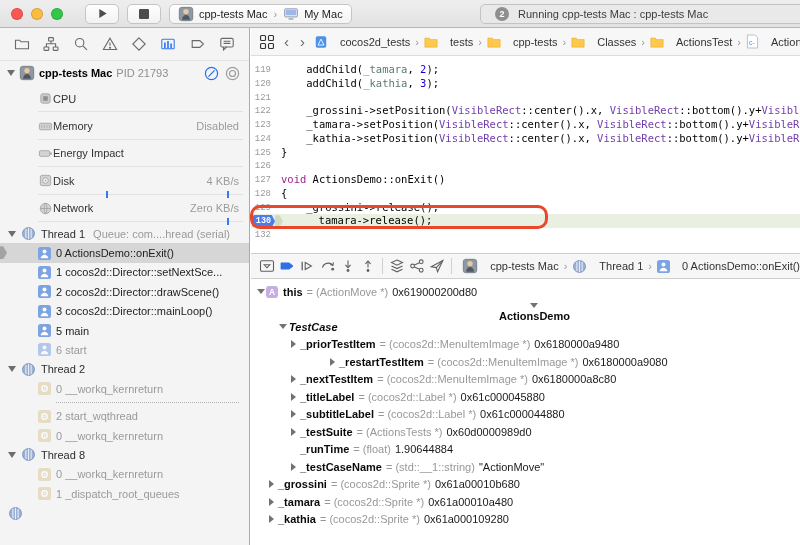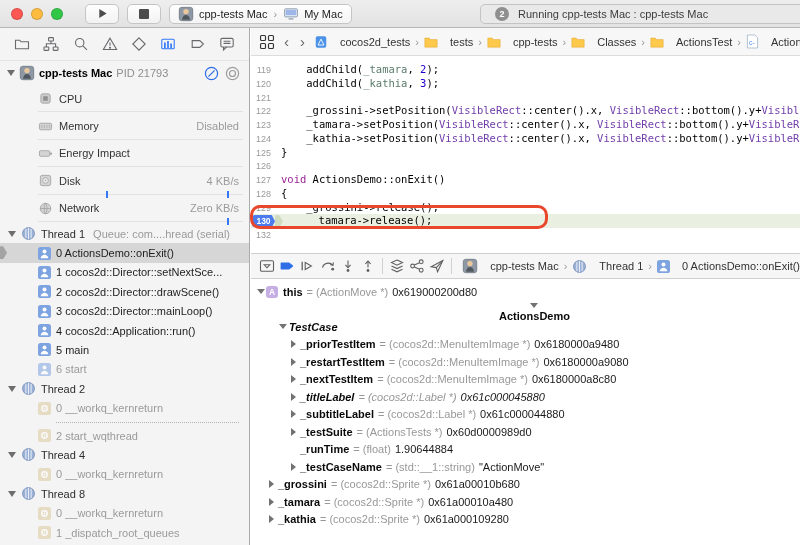--- a/index.html
+++ b/index.html
@@ -24,21 +24,21 @@
   #nav-icons{height:33px;display:flex;align-items:center;justify-content:space-between;padding:0 12px;border-bottom:1px solid #e3e3e3}
   .nav-btn{color:#69696c;display:flex;align-items:center;justify-content:center;width:20px;height:20px}
   .nav-btn.sel{color:var(--accent)}
   #process-row{height:24px;display:flex;align-items:center;padding-left:7px;gap:4px}
   .disc{width:0;height:0;border-left:4.5px solid transparent;border-right:4.5px solid transparent;border-top:6px solid #6d6d6d;flex:0 0 auto}
   #process-name{font-weight:bold;color:#000}
   #process-pid{color:#8e8e8e}
   #process-btns{margin-left:auto;margin-right:9px;display:flex;gap:6px}
   .g-row{height:27.4px;display:flex;align-items:center;padding-left:38px;position:relative}
   .g-row .sep{position:absolute;left:38px;right:6px;bottom:0;border-bottom:1px solid #e1e1e1}
-  .g-label{margin-left:6px;color:#333}
+  .g-label{margin-left:0;color:#333}
   .g-value{margin-left:auto;padding-right:10px;color:#9b9b9b}
   .g-tick{position:absolute;bottom:-3px;width:2px;height:7px;background:var(--accent)}
   #threads{margin-top:2px}
   .t-row{height:19.4px;display:flex;align-items:center;position:relative;white-space:nowrap;overflow:hidden}
   .t-head{padding-left:8px;gap:5px}
   .t-head .t-label{color:#2d2d2d}
   .t-head .t-detail{color:#9a9a9a;overflow:hidden;text-overflow:ellipsis}
   .f-row{padding-left:38px;gap:5px;color:#1d1d1d}
   .f-row.dim{color:#9a9a9a}
   .f-row.dim .icon{opacity:.55}
@@ -48,21 +48,21 @@
   .t-sep::after{content:"";position:absolute;left:56px;right:10px;top:4px;border-top:1px dotted #b3b3b3}
 
   
   #editor{position:absolute;left:251px;top:28px;right:0;bottom:0;background:#fff}
   #jumpbar{height:28px;background:#f7f7f7;border-bottom:1px solid #dcdcdc;display:flex;align-items:center;padding-left:8px;gap:7px;white-space:nowrap;overflow:hidden;color:#333}
   .chev{font-size:15px;color:#666;line-height:1;padding:0 2px}
   #crumbs{display:flex;align-items:center;gap:4px}
   .crumb{display:flex;align-items:center;gap:12px}
   #code{position:absolute;top:28px;left:0;right:0;height:197px;overflow:hidden;padding-top:7px}
   .code-row{display:flex;height:13.75px;line-height:13.75px;font-family:"DejaVu Sans Mono",monospace;font-size:10.5px;white-space:pre}
-  .ln{flex:0 0 auto;width:26px;text-align:right;padding-right:6px;color:#9a9a9a;font-size:9px;font-family:Liberation Sans, sans-serif;line-height:14px}
+  .ln{flex:0 0 auto;width:26px;text-align:right;padding-right:6px;color:#9a9a9a;font-size:9px;font-family:Liberation Mono, monospace;line-height:14px}
   .src{flex:1;overflow:hidden;padding-left:4px}
   .code-row.cur{background:var(--exec-green)}
   .cur .ln{width:auto;padding:0;display:flex;align-items:center}
   .ln-badge{display:inline-block;width:23px;height:12.5px;line-height:12.5px;margin-left:1px;background:var(--badge);color:#fff;font-size:8.5px;font-weight:bold;text-align:center;border-radius:3px;clip-path:polygon(0 0,86% 0,100% 50%,86% 100%,0 100%)}
   .exec-ptr{display:inline-block;width:8px;height:12px;margin-left:0px;background:#cfdcc0;clip-path:polygon(0 0,55% 0,100% 50%,55% 100%,0 100%)}
   .tok-p{color:var(--c-plain)} .tok-k{color:var(--c-keyword)} .tok-n{color:var(--c-number)} .tok-t{color:var(--c-type)} .tok-v{color:var(--c-ivar)}
   #annotation{position:absolute;left:250px;top:205px;width:298px;height:24px;border:3px solid var(--annot);border-radius:10px;z-index:6;pointer-events:none}
 
   #debugbar{position:absolute;left:0;top:225px;right:0;height:26px;background:#f6f6f6;border-top:1px solid #cfcfcf;border-bottom:1px solid #cfcfcf;display:flex;align-items:center;padding-left:6px;white-space:nowrap;overflow:hidden}
   .db-btn{width:25px;height:20px;display:flex;align-items:center;justify-content:center;color:#606060}
@@ -338,40 +338,30 @@
         <span>3 cocos2d::Director::mainLoop()</span>
       </div>
       <div class="f-row t-row">
         <span class="icon">
           <svg width="13" height="13" viewBox="0 0 13 13">
             <rect width="13" height="13" rx="2.6" fill="#7DA3E0"></rect>
             <circle cx="6.5" cy="4.5" r="2" fill="#fff"></circle>
             <path d="M2.6 11.2c.4-2.3 2-3.5 3.9-3.5s3.5 1.2 3.9 3.5z" fill="#fff"></path>
           </svg>
         </span>
-        <span>4 cocos2d::Application::run()</span>
-      </div>
-      <div class="f-row t-row">
+        <span>5 main</span>
+      </div>
+      <div class="f-row t-row dim">
         <span class="icon">
           <svg width="13" height="13" viewBox="0 0 13 13">
             <rect width="13" height="13" rx="2.6" fill="#7DA3E0"></rect>
             <circle cx="6.5" cy="4.5" r="2" fill="#fff"></circle>
             <path d="M2.6 11.2c.4-2.3 2-3.5 3.9-3.5s3.5 1.2 3.9 3.5z" fill="#fff"></path>
           </svg>
         </span>
-        <span>5 main</span>
-      </div>
-      <div class="f-row t-row dim">
-        <span class="icon">
-          <svg width="13" height="13" viewBox="0 0 13 13">
-            <rect width="13" height="13" rx="2.6" fill="#7DA3E0"></rect>
-            <circle cx="6.5" cy="4.5" r="2" fill="#fff"></circle>
-            <path d="M2.6 11.2c.4-2.3 2-3.5 3.9-3.5s3.5 1.2 3.9 3.5z" fill="#fff"></path>
-          </svg>
-        </span>
         <span>6 start</span>
       </div>
       <div class="t-row t-head">
         <span class="disc"></span>
         <span class="icon">
           <svg width="15" height="15" viewBox="0 0 16 16">
             <circle cx="8" cy="8" r="6.4" fill="#9BB1D6" stroke="#6E87B5" stroke-width=".8"></circle>
             <path d="M5.2 2.9v10.2M8 1.8v12.4M10.8 2.9v10.2" stroke="#E8EDF6" stroke-width="1.1"></path>
           </svg>
         </span>
@@ -390,30 +380,20 @@
       <div class="t-sep"></div>
       <div class="f-row t-row dim">
         <span class="icon">
           <svg width="13" height="13" viewBox="0 0 13 13">
             <rect width="13" height="13" rx="2.6" fill="#DCC89C"></rect>
             <circle cx="6.5" cy="6.5" r="2.7" fill="none" stroke="#fff" stroke-width="1.5"></circle>
             <circle cx="6.5" cy="6.5" r=".9" fill="#fff"></circle>
           </svg>
         </span>
         <span>2 start_wqthread</span>
-      </div>
-      <div class="t-row t-head">
-        <span class="disc"></span>
-        <span class="icon">
-          <svg width="15" height="15" viewBox="0 0 16 16">
-            <circle cx="8" cy="8" r="6.4" fill="#9BB1D6" stroke="#6E87B5" stroke-width=".8"></circle>
-            <path d="M5.2 2.9v10.2M8 1.8v12.4M10.8 2.9v10.2" stroke="#E8EDF6" stroke-width="1.1"></path>
-          </svg>
-        </span>
-        <span class="t-label">Thread 4</span>
       </div>
       <div class="f-row t-row dim">
         <span class="icon">
           <svg width="13" height="13" viewBox="0 0 13 13">
             <rect width="13" height="13" rx="2.6" fill="#DCC89C"></rect>
             <circle cx="6.5" cy="6.5" r="2.7" fill="none" stroke="#fff" stroke-width="1.5"></circle>
             <circle cx="6.5" cy="6.5" r=".9" fill="#fff"></circle>
           </svg>
         </span>
         <span>0 __workq_kernreturn</span>
@@ -683,37 +663,37 @@
         <span class="v-name">TestCase</span>
       </div>
       <div class="v-row" style="padding-left: 38px;">
         <span class="v-tri">
           <span class="tri-c"></span>
         </span>
         <span class="v-name">_priorTestItem</span>
         <span class="v-type">= (cocos2d::MenuItemImage *)</span>
         <span class="v-value">0x6180000a9480</span>
       </div>
-      <div class="v-row" style="padding-left: 38px;">
+      <div class="v-row" style="padding-left: 38px; margin-left: 39px;">
         <span class="v-tri">
           <span class="tri-c"></span>
         </span>
         <span class="v-name">_restartTestItem</span>
         <span class="v-type">= (cocos2d::MenuItemImage *)</span>
         <span class="v-value">0x6180000a9080</span>
       </div>
       <div class="v-row" style="padding-left: 38px;">
         <span class="v-tri">
           <span class="tri-c"></span>
         </span>
         <span class="v-name">_nextTestItem</span>
         <span class="v-type">= (cocos2d::MenuItemImage *)</span>
         <span class="v-value">0x6180000a8c80</span>
       </div>
-      <div class="v-row" style="padding-left: 38px; font-style: italic;">
+      <div class="v-row" style="padding-left: 38px;">
         <span class="v-tri">
           <span class="tri-c"></span>
         </span>
         <span class="v-name">_titleLabel</span>
         <span class="v-type">= (cocos2d::Label *)</span>
         <span class="v-value">0x61c000045880</span>
       </div>
       <div class="v-row" style="padding-left: 38px;">
         <span class="v-tri">
           <span class="tri-c"></span>

